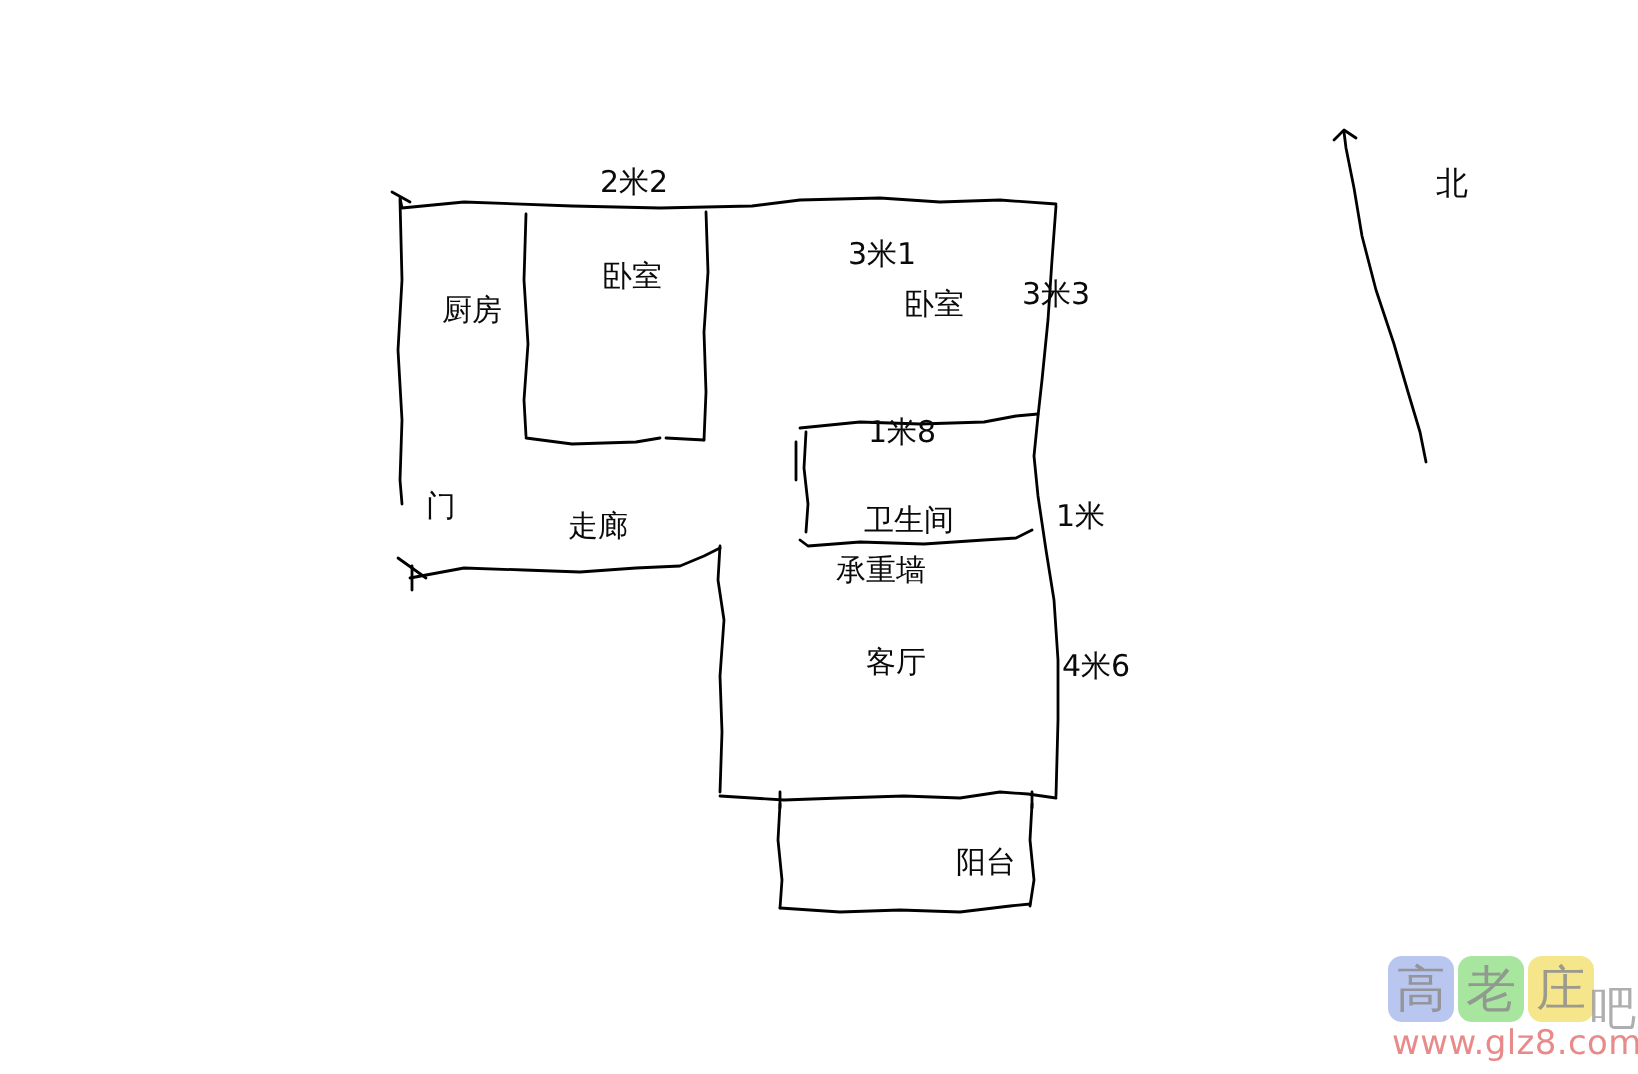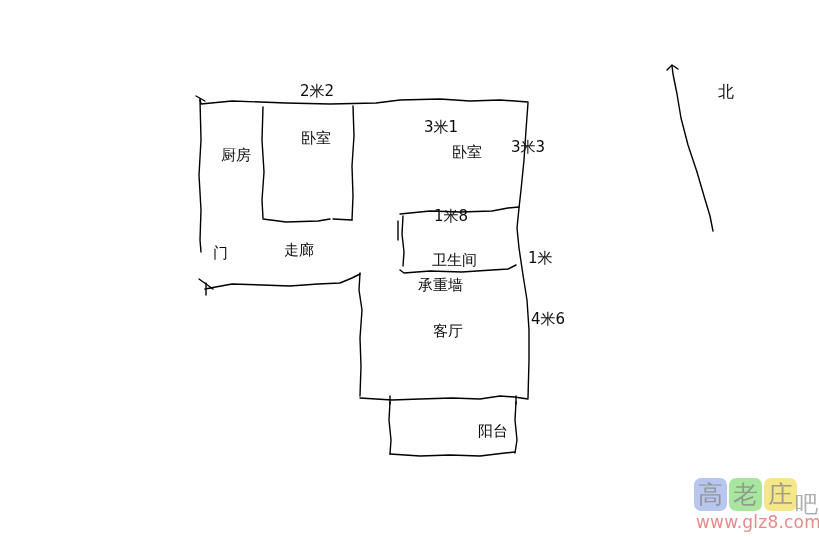--- a/index.html
+++ b/index.html
@@ -142,35 +142,35 @@
       <path d="M516,396 L516,404"></path>
 
     </g>
   </svg>
 
   <div class="lbl north" style="left:718px; top:84px;">北</div>
 
   <div class="lbl" style="left:221px; top:148px;">厨房</div>
   <div class="lbl" style="left:301px; top:131px;">卧室</div>
   <div class="lbl" style="left:452px; top:145px;">卧室</div>
-  <div class="lbl" style="left:284px; top:244px;font-family:Liberation Mono, monospace;">走廊</div>
+  <div class="lbl" style="left:284px; top:256px;">走廊</div>
   <div class="lbl" style="left:432px; top:238px;margin-top:15px;">卫生间</div>
   <div class="lbl" style="left:433px; top:324px;">客厅</div>
   <div class="lbl" style="left:446px; top:424px;margin-left:32px;">阳台</div>
 
   <div class="lbl" style="left:213px; top:246px;">门</div>
 
   <div class="lbl" style="left:418px; top:278px;">承重墙</div>
 
   <div class="lbl dim" style="left:300px; top:84px;">2米2</div>
   <div class="lbl dim" style="left:424px; top:86px;margin-top:34px;">3米1</div>
   <div class="lbl dim" style="left:511px; top:140px;">3米3</div>
   <div class="lbl dim" style="left:434px; top:209px;">1米8</div>
   <div class="lbl dim" style="left:528px; top:235px;margin-top:16px;">1米</div>
-  <div class="lbl dim" style="left:531px; top:312px;text-align:right;">4米6</div>
+  <div class="lbl dim" style="left:531px; top:326px;text-align:right;">4米6</div>
 
   <div id="watermark">
     <div class="wm-tiles">
       <div class="wm-tile t1">
         <span>高</span>
       </div>
       <div class="wm-tile t2">
         <span>老</span>
       </div>
       <div class="wm-tile t3">

